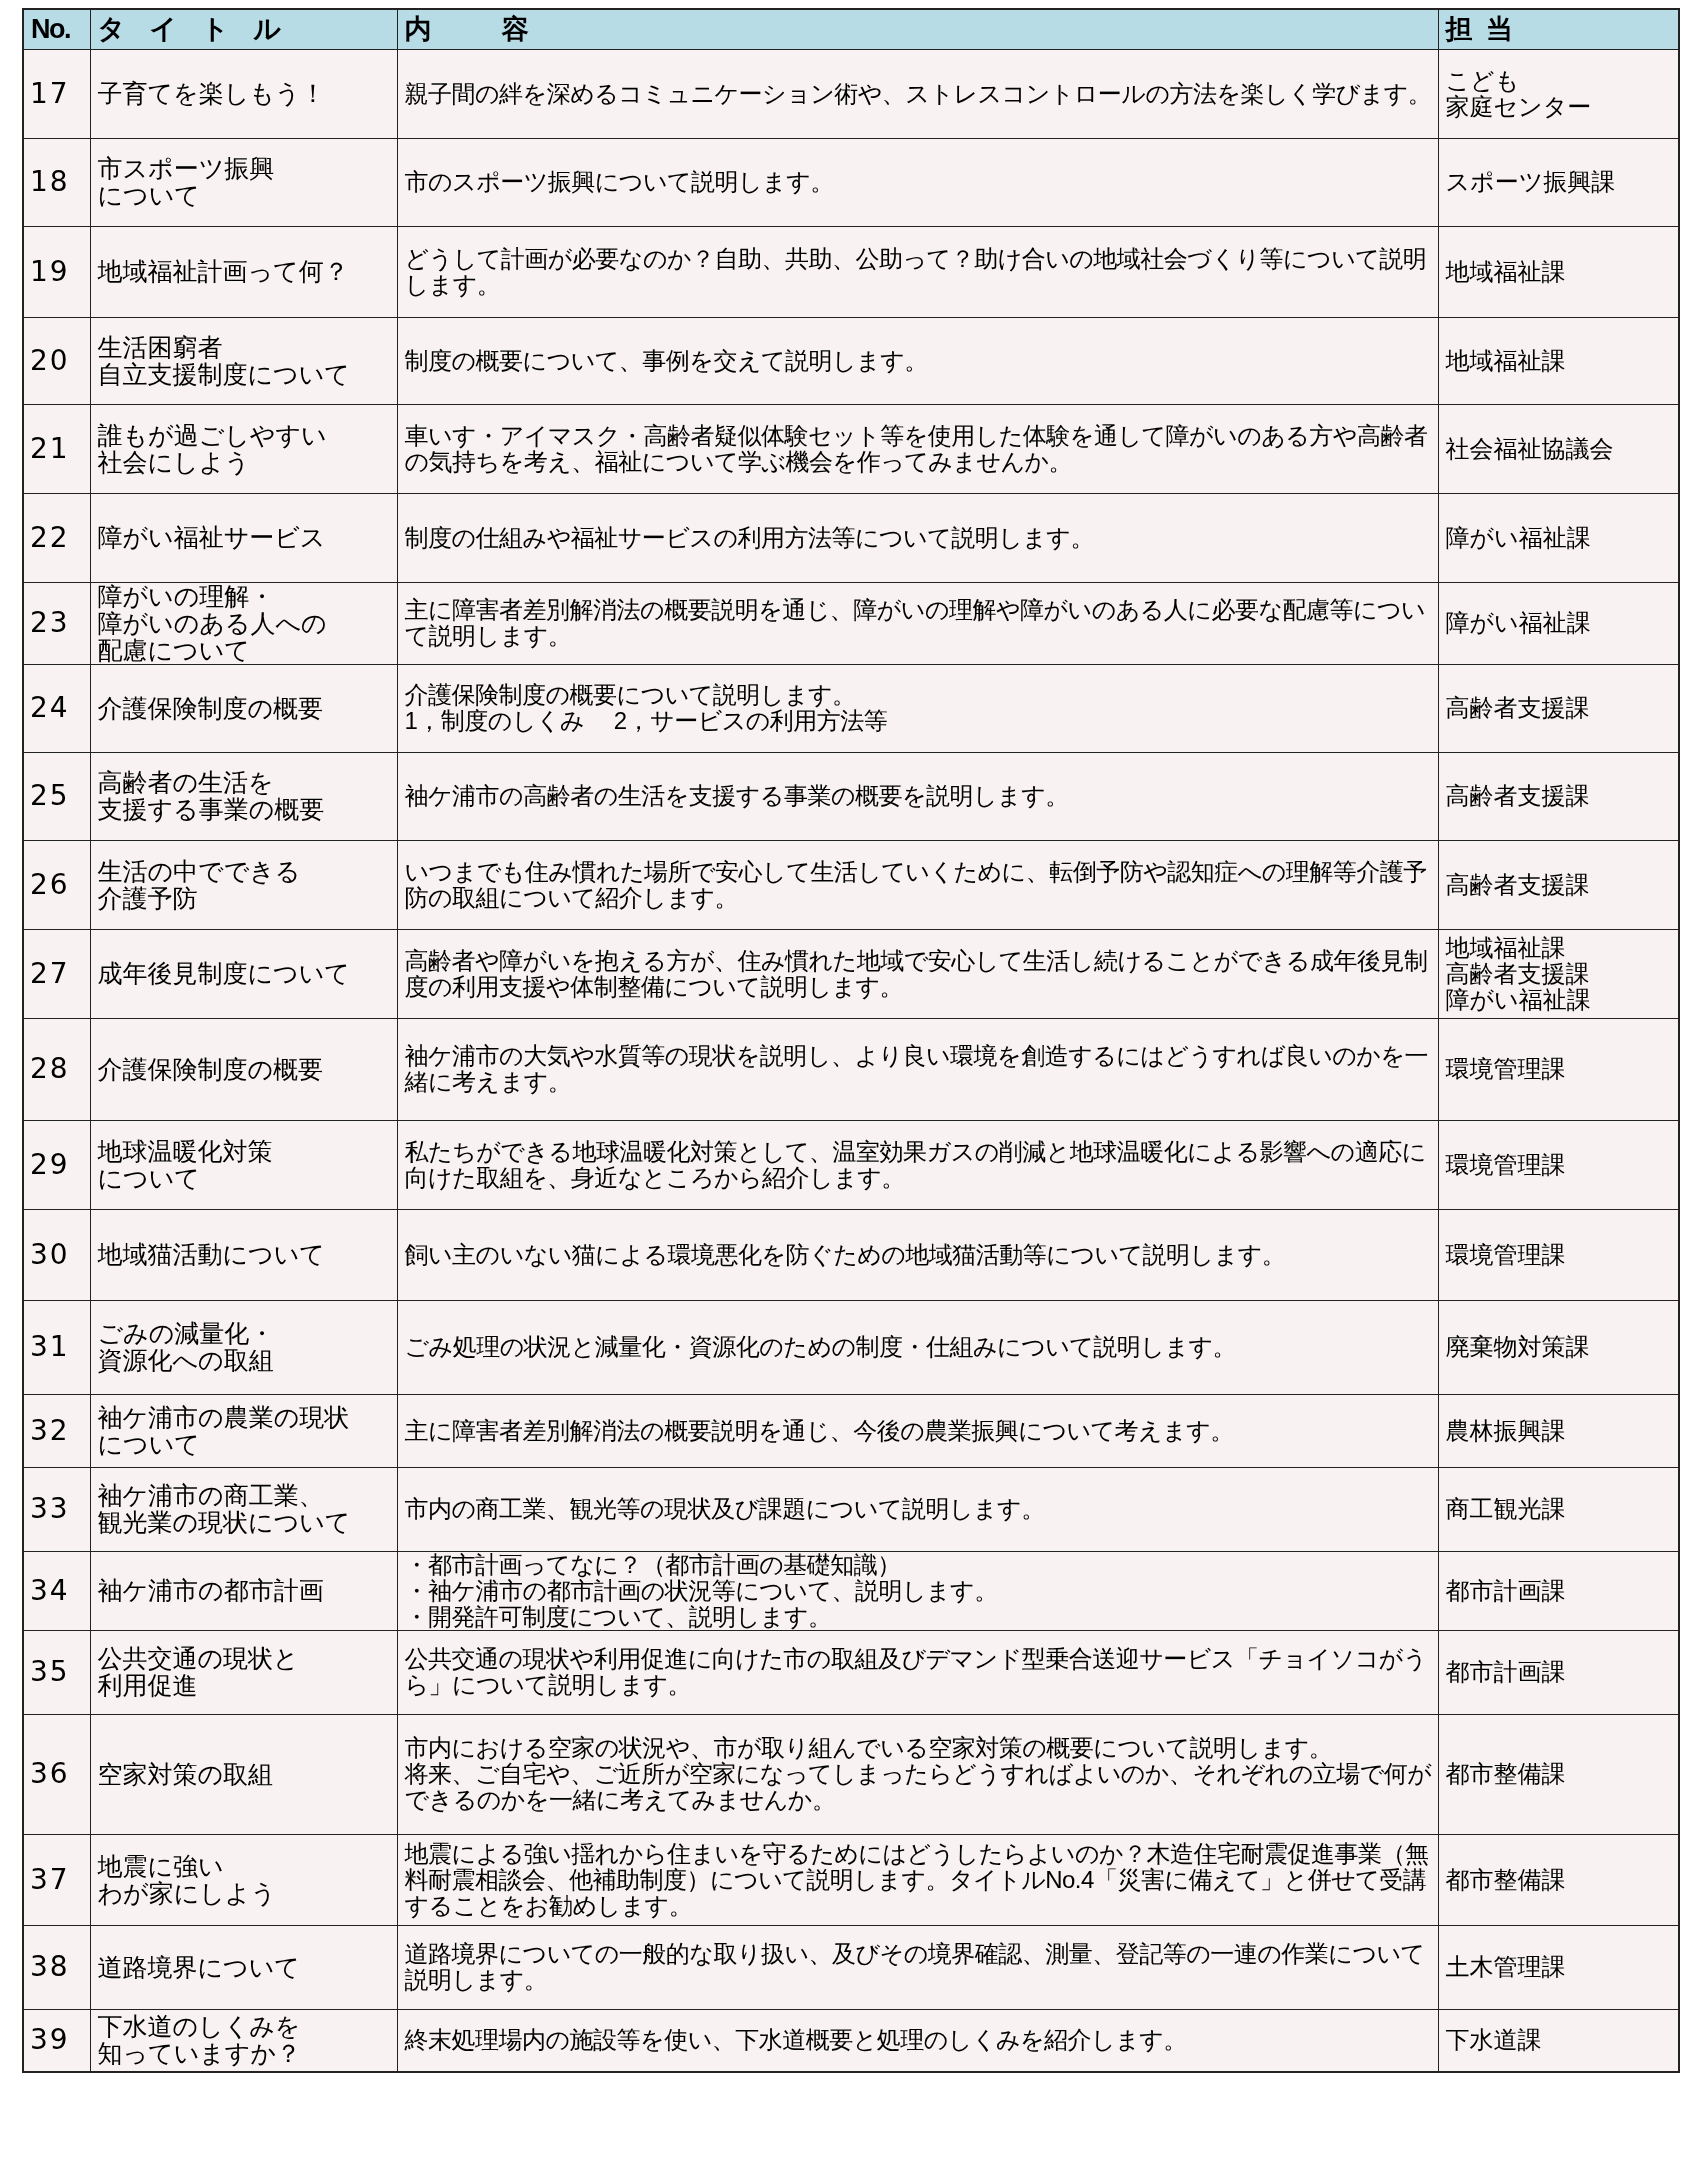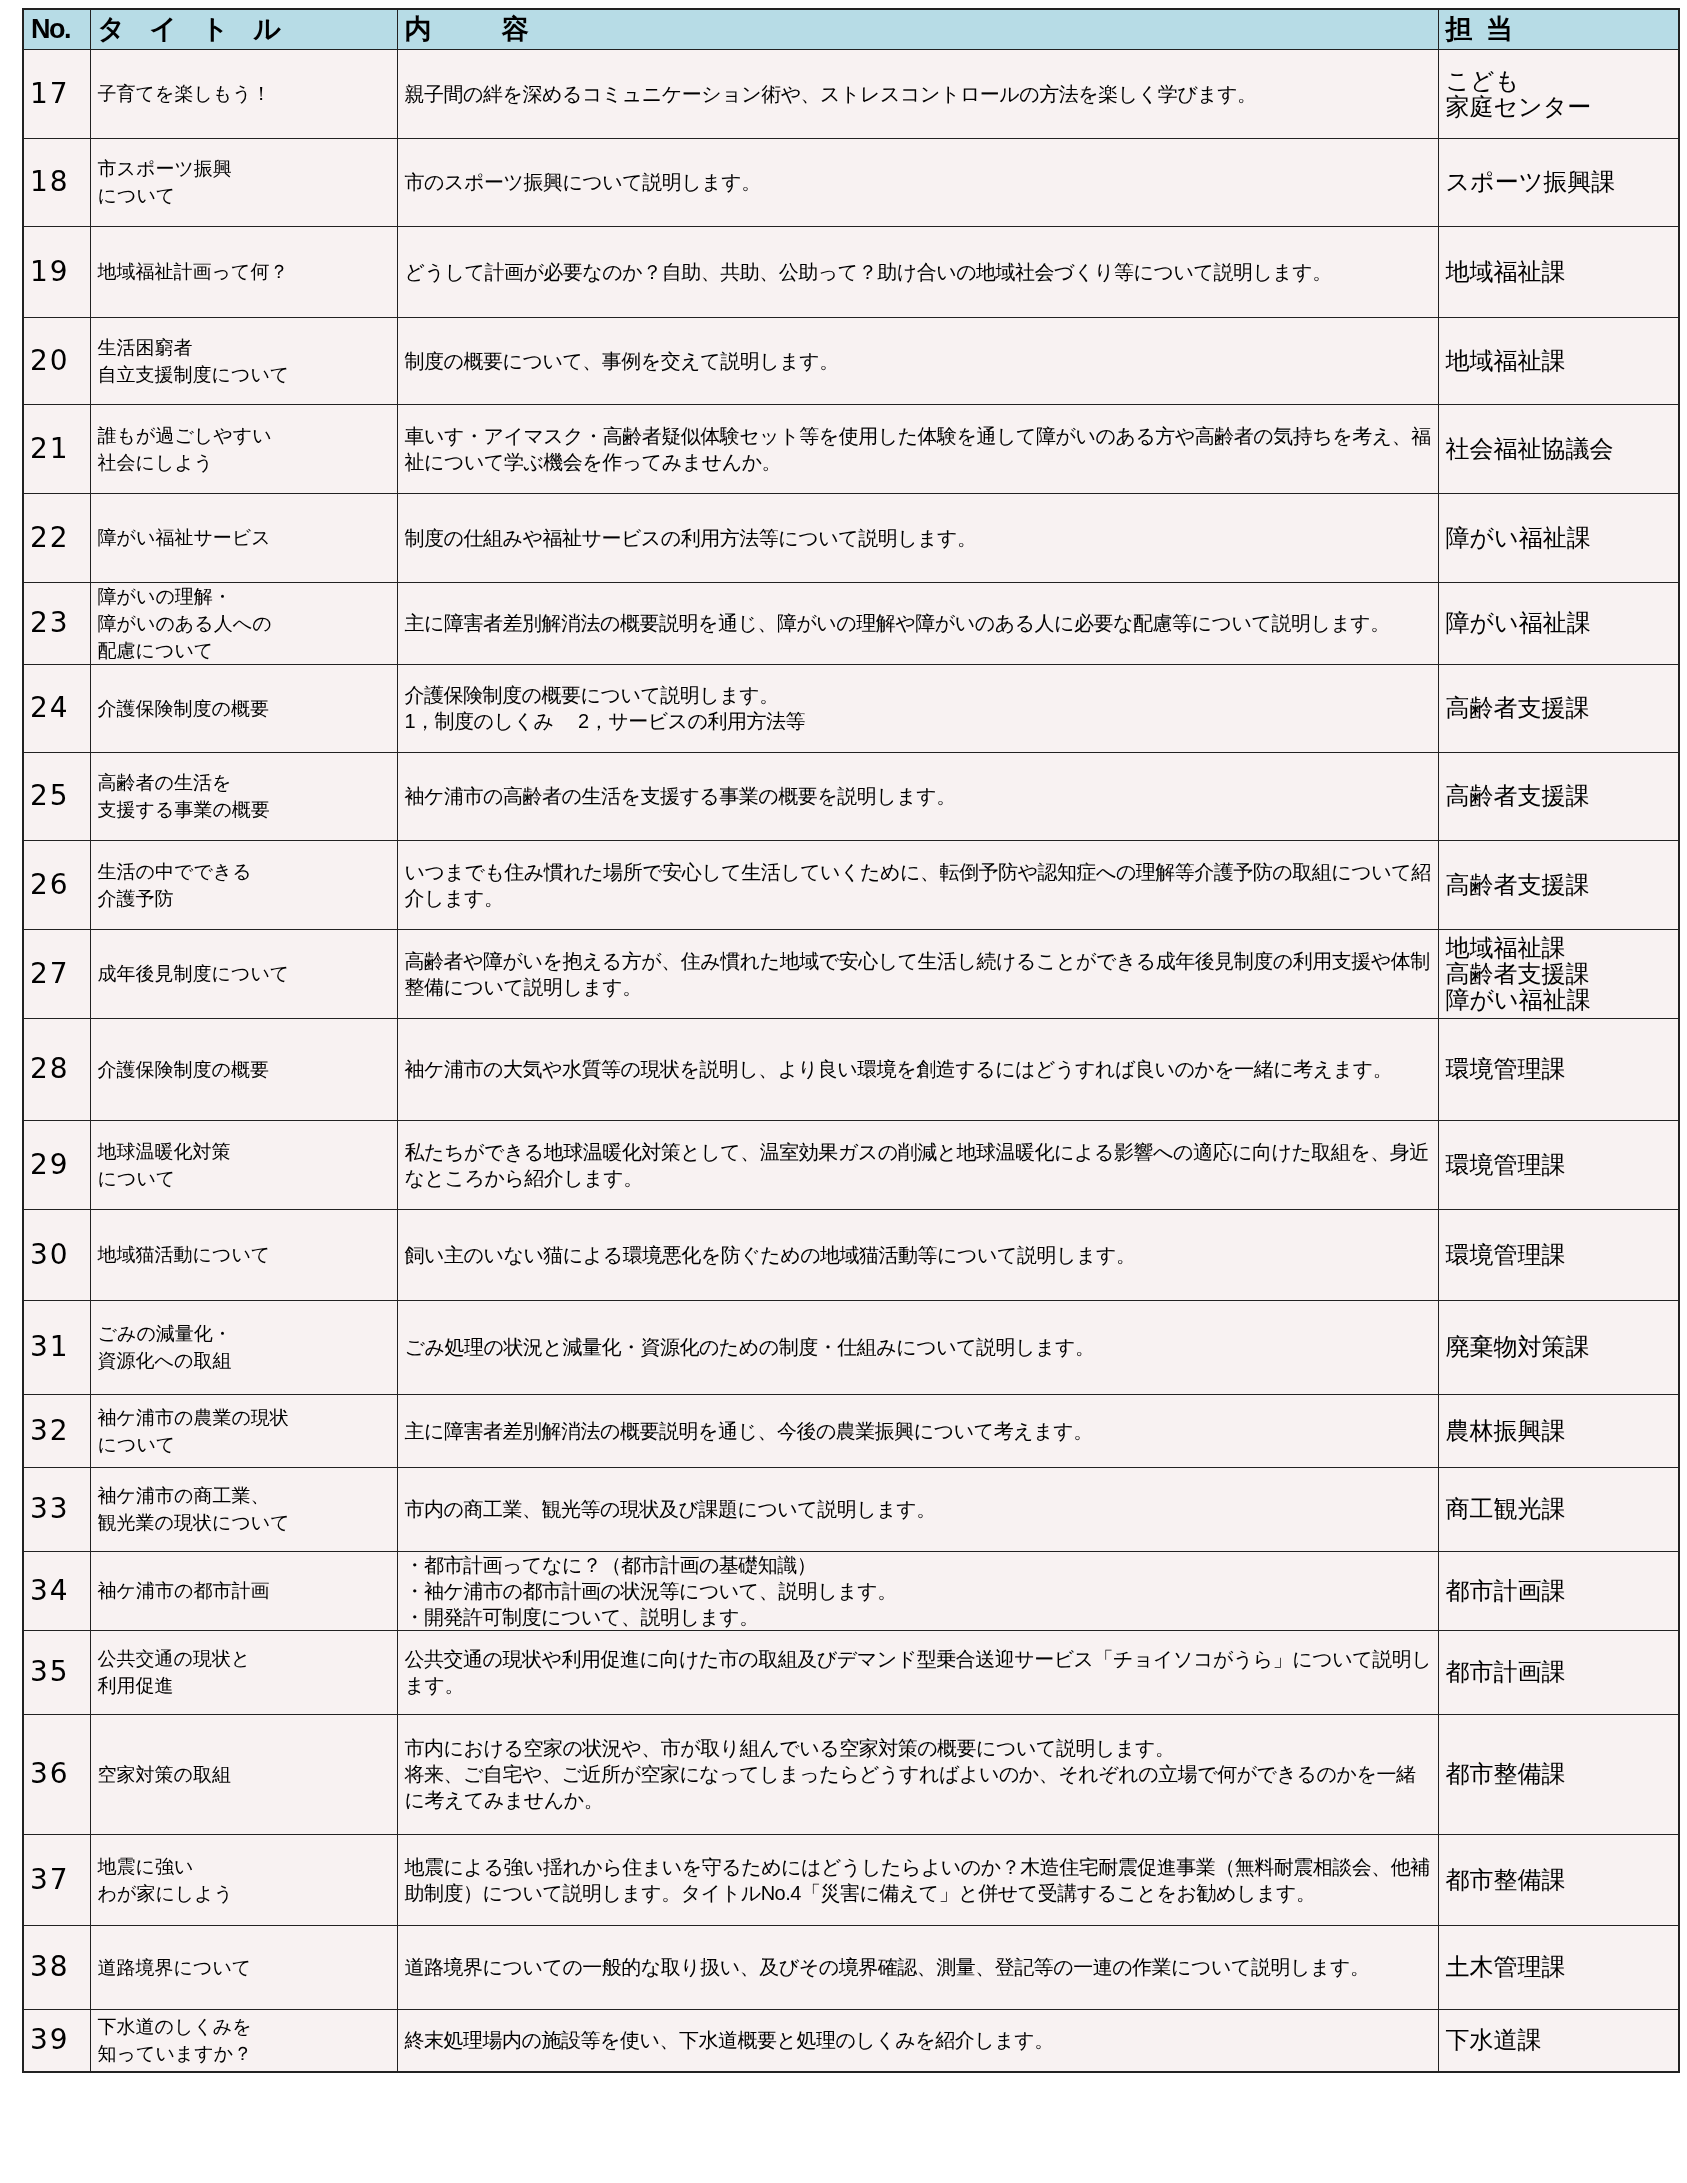--- a/index.html
+++ b/index.html
@@ -55,27 +55,27 @@
     font-size: 25px;
     line-height: 28px;
   }
   tbody td.no {
     font-size: 28px;
     letter-spacing: 2px;
     padding-left: 6px;
   }
   tbody td.title {
     white-space: pre-line;
-    font-size: 19px;
+    font-size: 25px;
     line-height: 27px;
   }
   tbody td.content {
     white-space: pre-line;
     font-family: "Liberation Sans", "DejaVu Sans", sans-serif;
-    font-size: 20px;
+    font-size: 24px;
     line-height: 26px;
     letter-spacing: -0.5px;
     padding-right: 5px;
   }
   tbody td.dept {
     white-space: pre-line;
     font-size: 24px;
     line-height: 26px;
   }
 </style>

